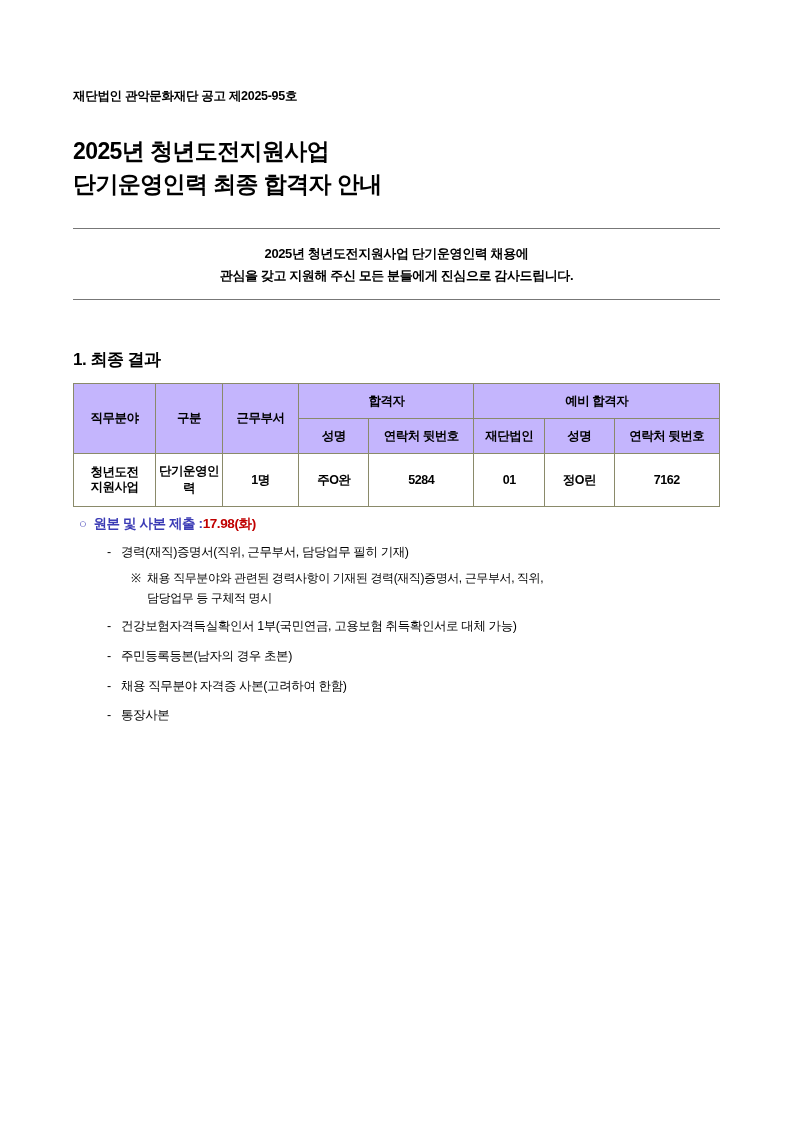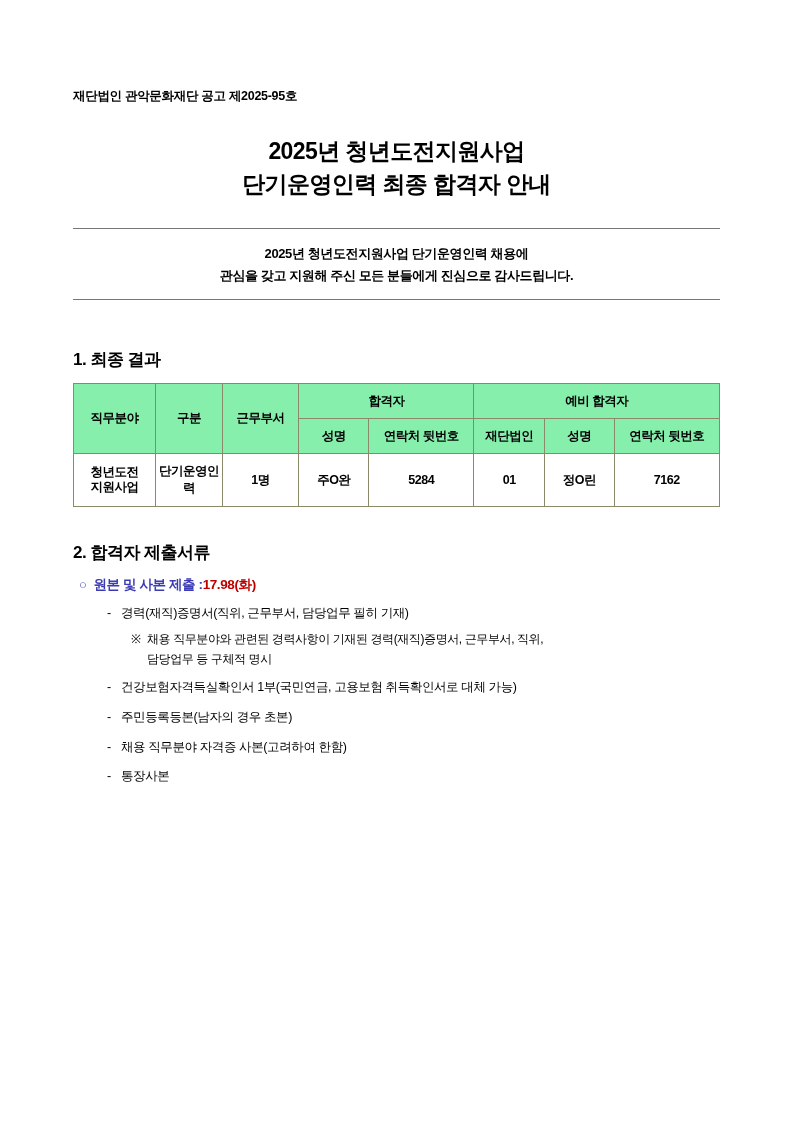--- a/index.html
+++ b/index.html
@@ -30,21 +30,21 @@
   }
 
   .doc-number {
     font-size: 12.5px;
     font-weight: bold;
     letter-spacing: -0.3px;
     margin: 0 0 30px 0;
   }
 
   .title-block {
-    text-align: center;
+    text-align: left;
     margin-bottom: 26px;
   }
   .title-line {
     font-size: 23px;
     font-weight: bold;
     letter-spacing: -0.6px;
     line-height: 1.45;
   }
 
   .rule {
@@ -93,21 +93,21 @@
   table.result th,
   table.result td {
     border: 1px solid #8a8a6a;
     text-align: center;
     vertical-align: middle;
     font-size: 12.5px;
     letter-spacing: -0.5px;
     padding: 5px 2px;
   }
   table.result th {
-    background: #86efac;
+    background: #c4b5fd;
     font-weight: bold;
     height: 24px;
   }
   table.result td {
     font-weight: bold;
     height: 42px;
     background: #ffffff;
   }
   td.multiline {
     line-height: 1.25;
@@ -230,21 +230,20 @@
           <td>1명</td>
           <td>주O완</td>
           <td>5284</td>
           <td>01</td>
           <td>정O린</td>
           <td>7162</td>
         </tr>
       </tbody>
     </table>
 
-    <div class="section-heading second">2. 합격자 제출서류</div>
 
     <div class="docs">
       <div class="bullet-row">
         <span class="circle">○</span>
         <span>원본 및 사본 제출 : </span>
         <span class="red">17.98(화)</span>
       </div>
 
       <div class="dash-item">
         <span class="dash">-</span>

